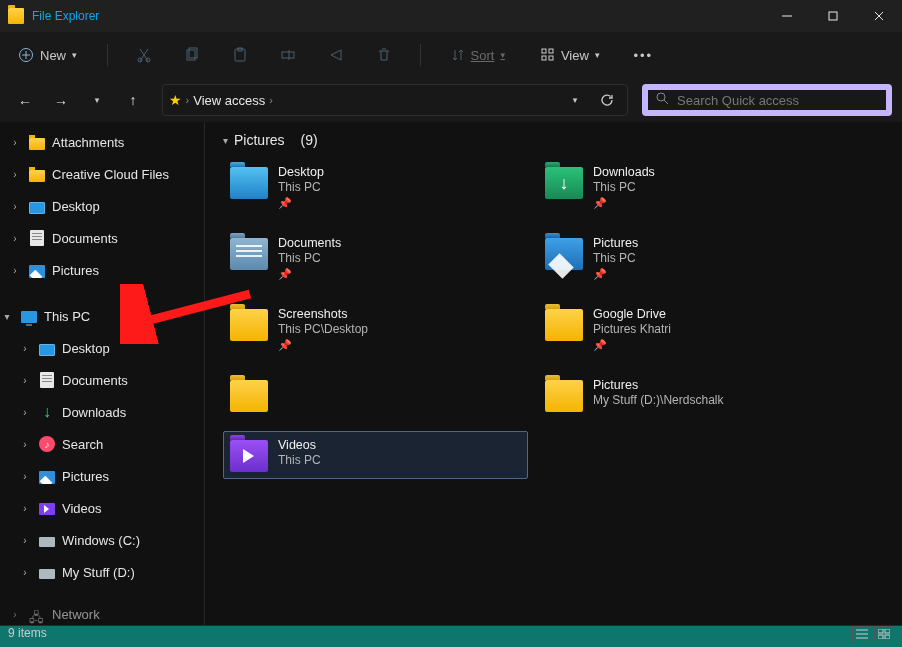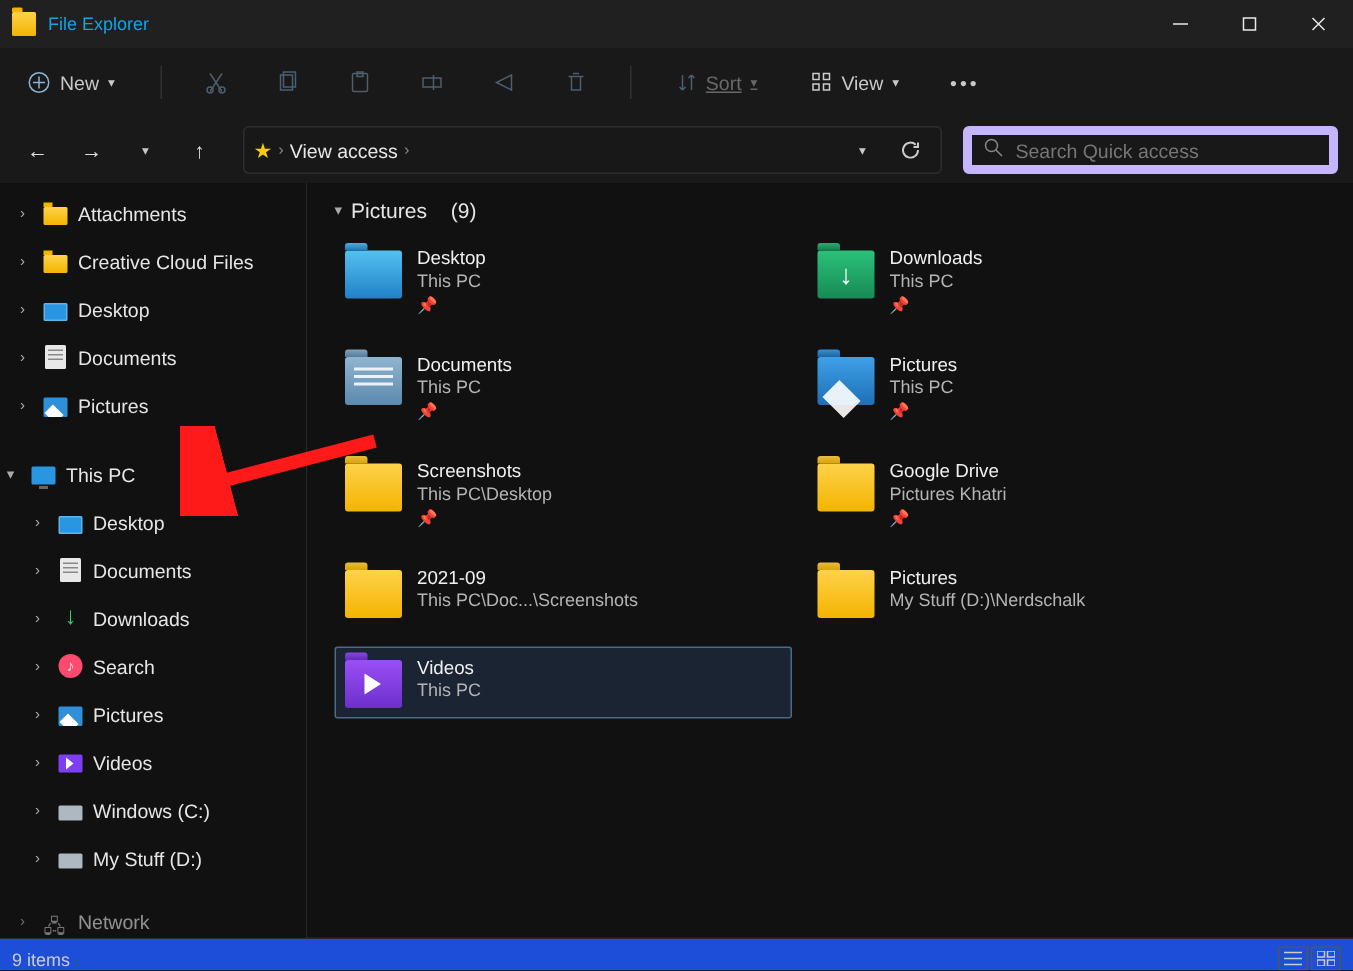--- a/index.html
+++ b/index.html
@@ -83,21 +83,21 @@
 .bi-yellow { background: linear-gradient(#ffd24a,#f4b400); }
 .bi-videos { background: linear-gradient(#9a4ff5,#6c2fcd); }
 .bi-videos::after { content: ""; position: absolute; top: 9px; left: 13px; border-left: 11px solid #fff; border-top: 7px solid transparent; border-bottom: 7px solid transparent; }
 
 .folder-meta { display: flex; flex-direction: column; gap: 1px; }
 .folder-name { font-size: 12.5px; color: #f0f0f0; }
 .folder-path { font-size: 12px; color: #b4b4b4; }
 .pin { font-size: 11px; color: #888; margin-top: 2px; }
 
 
-.status { height: 22px; background: #1d4ed8; border-top: 1px solid #2a2a2a; display: flex; align-items: flex-end; padding: 0 8px; font-size: 12px; color: #ccc; }
+.status { height: 22px; background: #0f766e; border-top: 1px solid #2a2a2a; display: flex; align-items: flex-start; padding: 0 8px; font-size: 12px; color: #ccc; }
 .status .spacer { flex: 1; }
 .view-toggle { display: flex; gap: 2px; }
 .vt { width: 20px; height: 16px; border: 1px solid #555; display: flex; align-items: center; justify-content: center; font-size: 10px; }
 
 
 .red-arrow { position: absolute; top: 284px; left: 120px; pointer-events: none; z-index: 50; }
 </style>
 </head>
 <body>
 
@@ -383,24 +383,20 @@
         <div class="folder-card">
           <div class="big-icon bi-yellow"></div>
           <div class="folder-meta">
             <div class="folder-name">Google Drive</div>
             <div class="folder-path">Pictures Khatri</div>
             <div class="pin">📌</div>
           </div>
         </div>
         <div class="folder-card">
           <div class="big-icon bi-yellow"></div>
-          <div class="folder-meta">
-            <div class="folder-name">2021-09</div>
-            <div class="folder-path">This PC\Doc...\Screenshots</div>
-          </div>
         </div>
         <div class="folder-card">
           <div class="big-icon bi-yellow"></div>
           <div class="folder-meta">
             <div class="folder-name">Pictures</div>
             <div class="folder-path">My Stuff (D:)\Nerdschalk</div>
           </div>
         </div>
         <div class="folder-card selected">
           <div class="big-icon bi-videos"></div>

